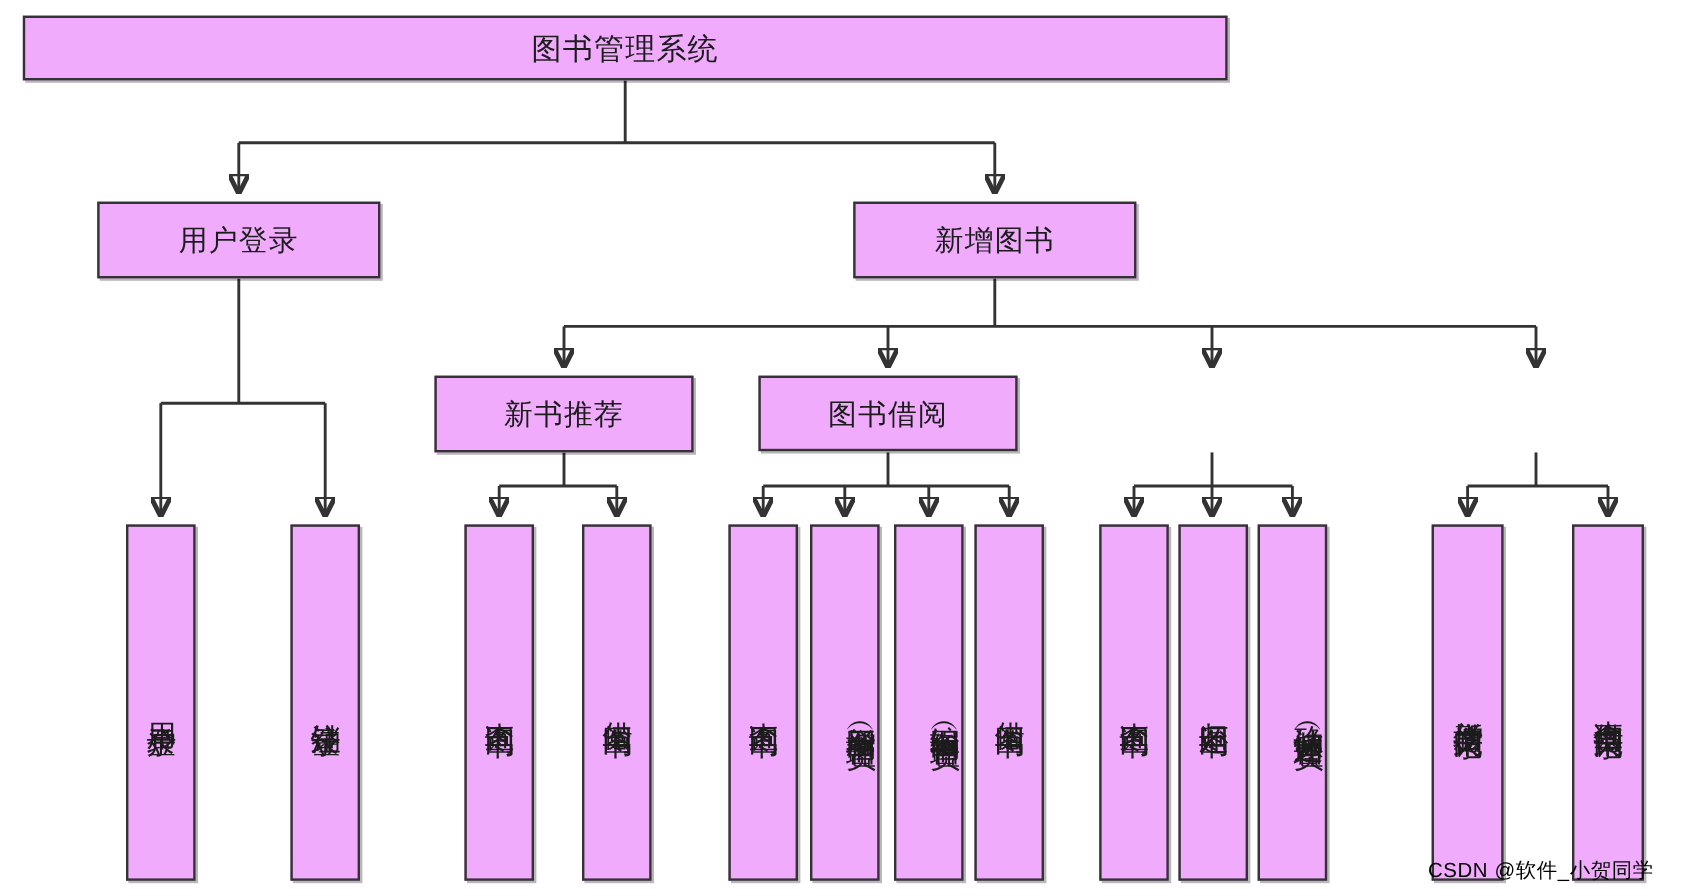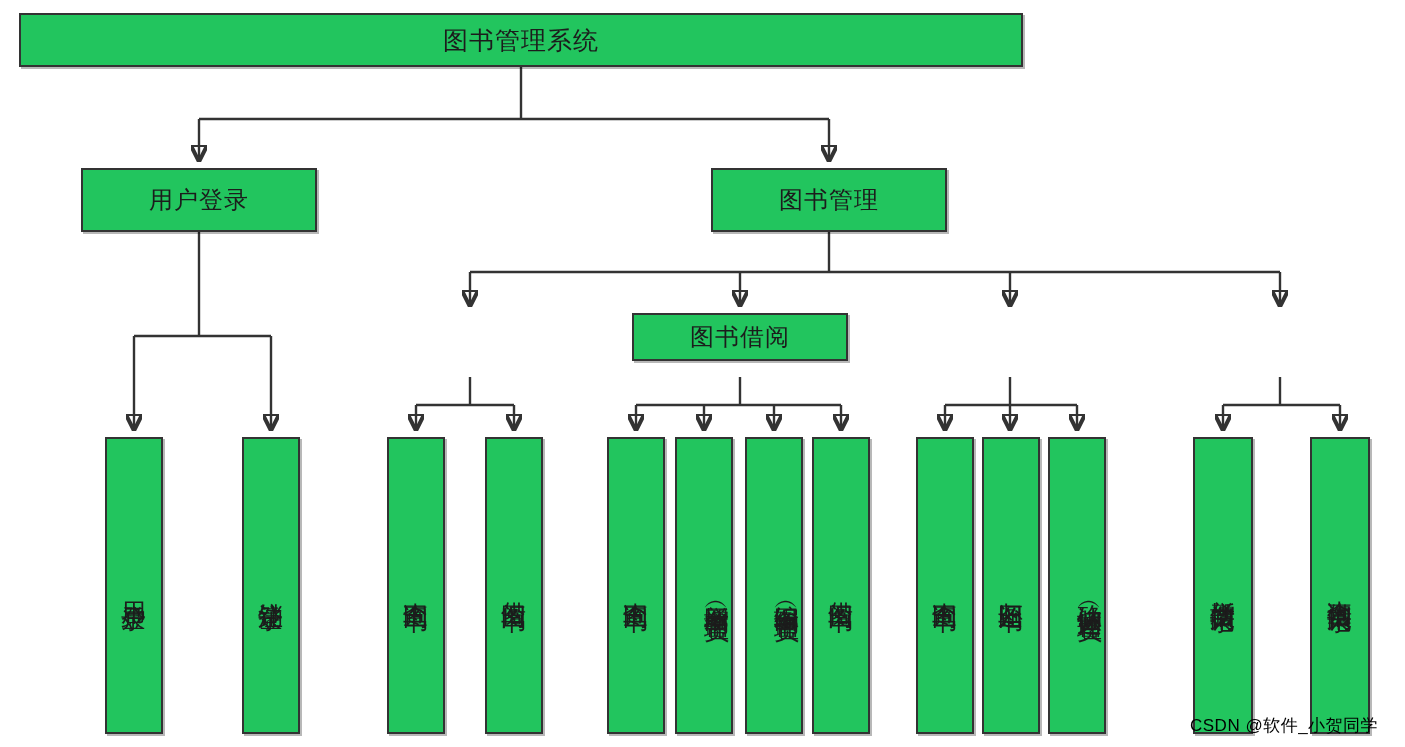--- a/index.html
+++ b/index.html
@@ -8,21 +8,21 @@
     background:#ffffff;
     font-family:"Liberation Sans","DejaVu Sans",sans-serif;
     overflow:hidden;
     position:relative;
   }
   #canvas{position:absolute;left:0;top:0;width:1405px;height:747px;}
   .node{
     position:absolute;
     box-sizing:border-box;
     border:2px solid #333333;
-    background:#22c55e;
+    background:#f0abfc;
     box-shadow:2px 2px 0 rgba(0,0,0,0.28);
     display:flex;
     align-items:center;
     justify-content:center;
     color:#1c1c1c;
   }
   .node.h{
     font-size:24px;
     letter-spacing:1px;
   }
@@ -105,24 +105,27 @@
   </svg>
 
   <div class="node h root" style="left:19px;top:13px;width:1004px;height:54px;">
     <span class="label">图书管理系统</span>
   </div>
 
   <div class="node h" style="left:81px;top:168px;width:236px;height:64px;">
     <span class="label">用户登录</span>
   </div>
   <div class="node h" style="left:711px;top:168px;width:236px;height:64px;">
-    <span class="label">图书管理</span>
+    <span class="label">新增图书</span>
   </div>
 
-  <div class="node h" style="left:632px;top:313px;width:216px;height:48px;">
+  <div class="node h" style="left:362px;top:313px;width:216px;height:64px;">
+    <span class="label">新书推荐</span>
+  </div>
+  <div class="node h" style="left:632px;top:313px;width:216px;height:63px;">
     <span class="label">图书借阅</span>
   </div>
 
   <div class="node v mid" style="left:105px;top:437px;width:58px;height:297px;">
     <span class="label">用户登录</span>
   </div>
   <div class="node v mid" style="left:242px;top:437px;width:58px;height:297px;">
     <span class="label">注销登录</span>
   </div>
 

